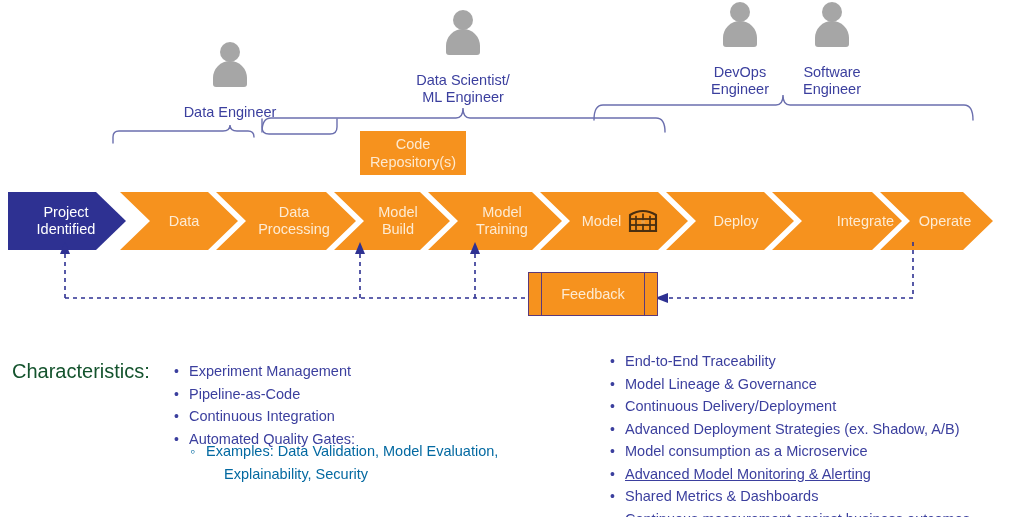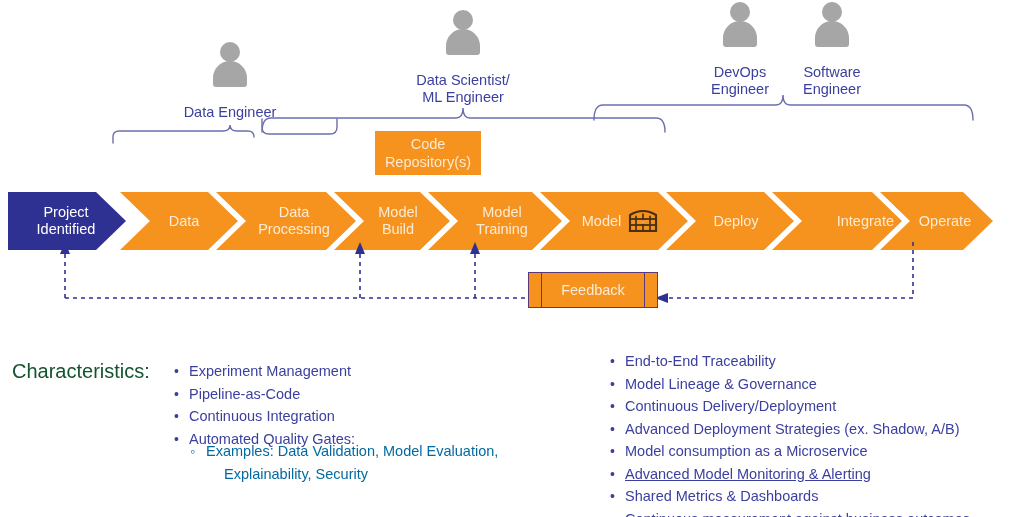--- a/index.html
+++ b/index.html
@@ -167,21 +167,21 @@
       <path d="M2,30 Q2,15 11,15 L184,15 Q191,15 191,5 Q191,15 198,15 L372,15 Q381,15 381,30" fill="none" stroke="#6b6fae" stroke-width="1.4" stroke-linecap="round"></path>
     </svg>
   </div>
 
   <div class="brace" style="left:260px;top:118px;">
     <svg width="86" height="20" viewBox="0 0 86 20">
       <path d="M2,1 L2,9 Q2,16 9,16 L70,16 Q77,16 77,9 L77,1" fill="none" stroke="#6b6fae" stroke-width="1.4" stroke-linecap="round"></path>
     </svg>
   </div>
 
-  <div class="code-repo" style="left:375px;top:131px;width:106px;height:44px;">
+  <div class="code-repo" style="left:360px;top:131px;width:106px;height:44px;">
     <div>Code</div>
     <div>Repository(s)</div>
   </div>
 
   <div class="pipeline" style="left:8px;top:192px;width:1000px;height:58px;">
 
     <svg width="1000" height="58" viewBox="0 0 1000 58" style="position:absolute;left:0;top:0;">
 
       <path d="M0,0 L88,0 L118,29 L88,58 L0,58 Z" fill="#2E3192"></path>
 
@@ -273,21 +273,21 @@
 
     <g fill="#2E3192">
       <polygon points="65,0 60,12 70,12"></polygon>
       <polygon points="360,0 355,12 365,12"></polygon>
       <polygon points="475,0 470,12 480,12"></polygon>
 
       <polygon points="655,56 668,51 668,61"></polygon>
     </g>
   </svg>
 
-  <div class="feedback" style="left:528px;top:272px;width:130px;height:36px;">
+  <div class="feedback" style="left:528px;top:272px;width:130px;height:44px;">
     <div class="bar" style="left:12px;"></div>
     <div class="bar" style="right:12px;"></div>
     <span>Feedback</span>
   </div>
 
   <div class="char-title" style="left:12px;top:360px;">Characteristics:</div>
 
   <ul class="bullets" style="left:172px;top:360px;">
     <li>Experiment Management</li>
     <li>Pipeline-as-Code</li>

